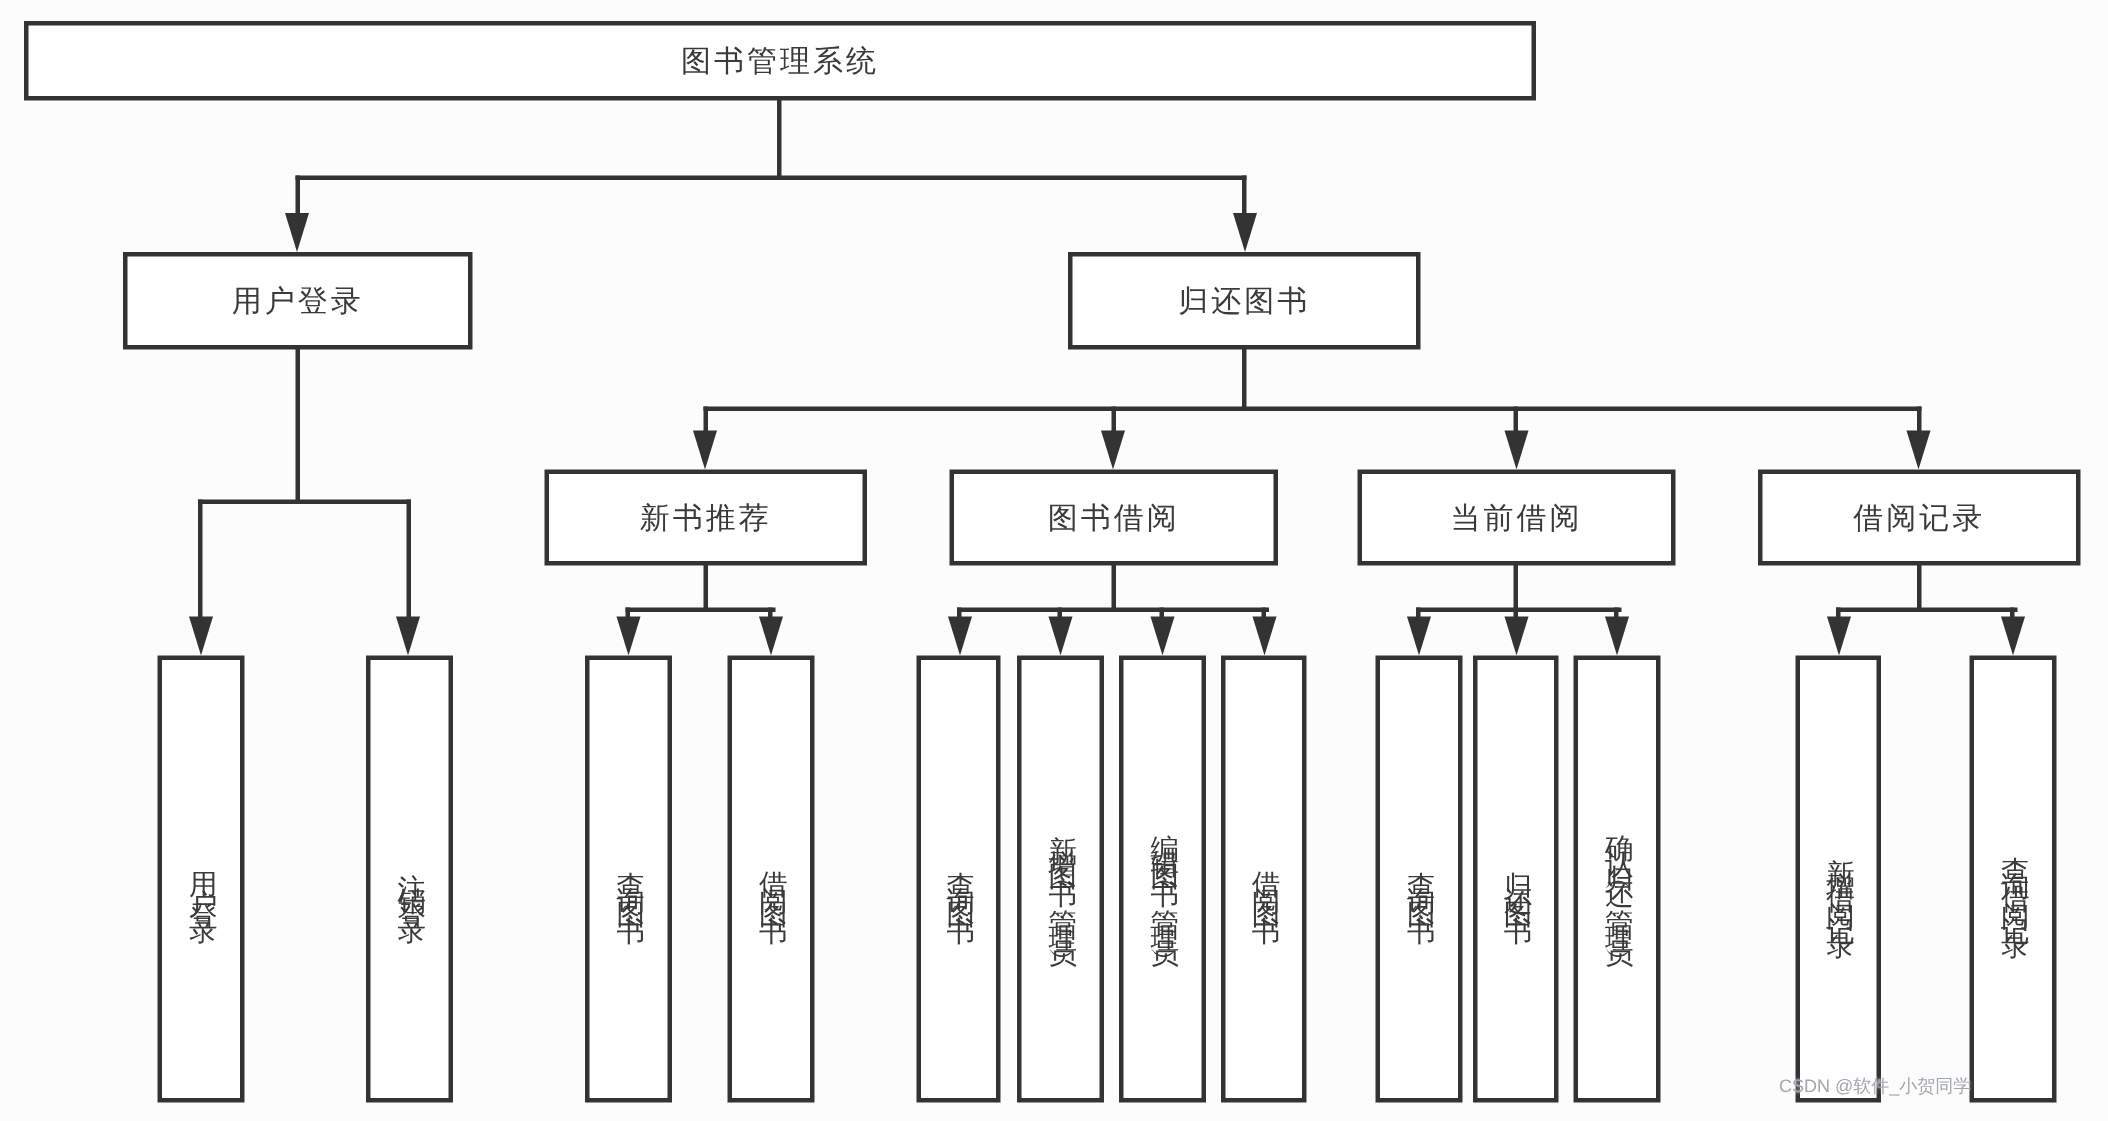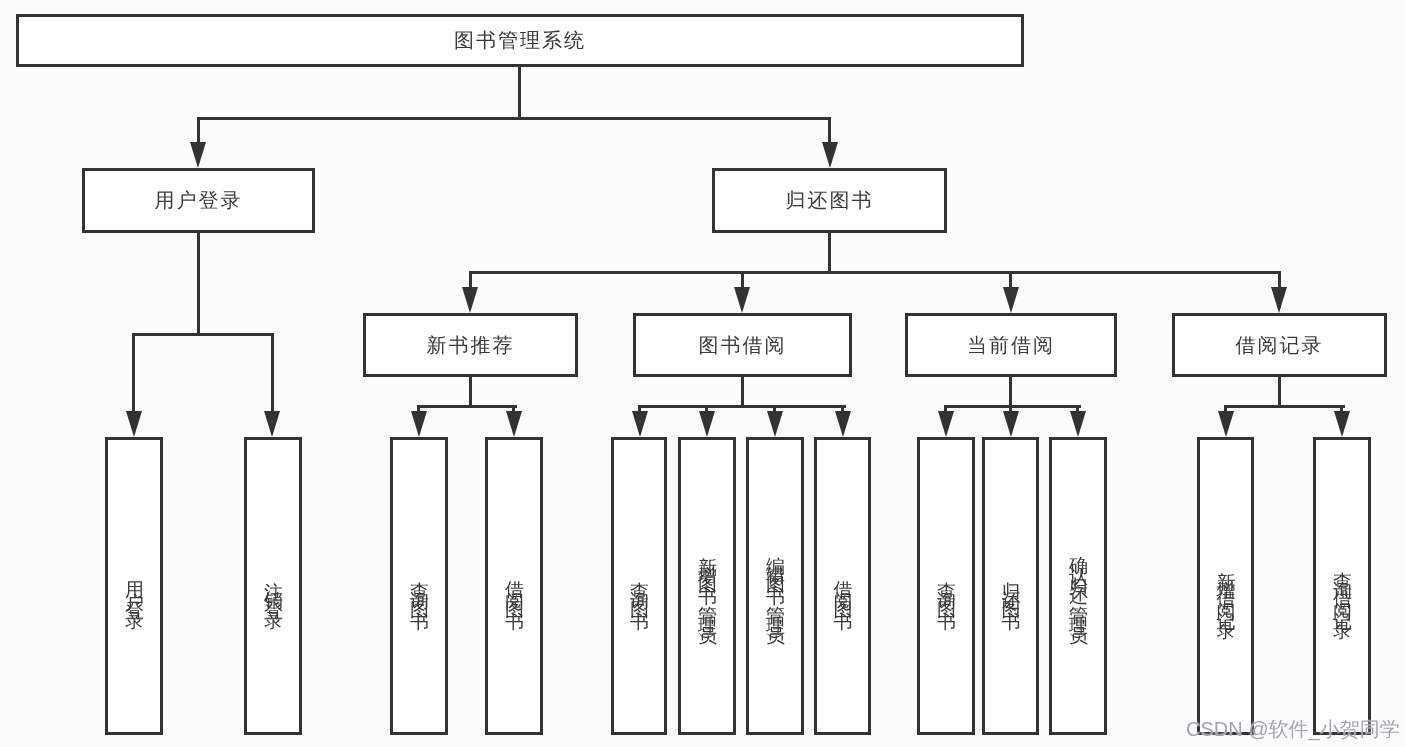--- a/index.html
+++ b/index.html
@@ -36,21 +36,21 @@
   .vline{position:absolute;width:3px;background:var(--line);}
   .hline{position:absolute;height:3px;background:var(--line);}
   .arrow{
     position:absolute;width:0;height:0;
     border-left:8px solid transparent;
     border-right:8px solid transparent;
     border-top:26px solid var(--line);
   }
   .watermark{
     position:absolute;
-    font-size:20px;
+    font-size:12px;
     color:var(--wm);
     white-space:nowrap;
     text-shadow:0 0 2px #ffffff;
     z-index:5;
   }
 </style>
 </head>
 <body>
 
 <div class="canvas">

